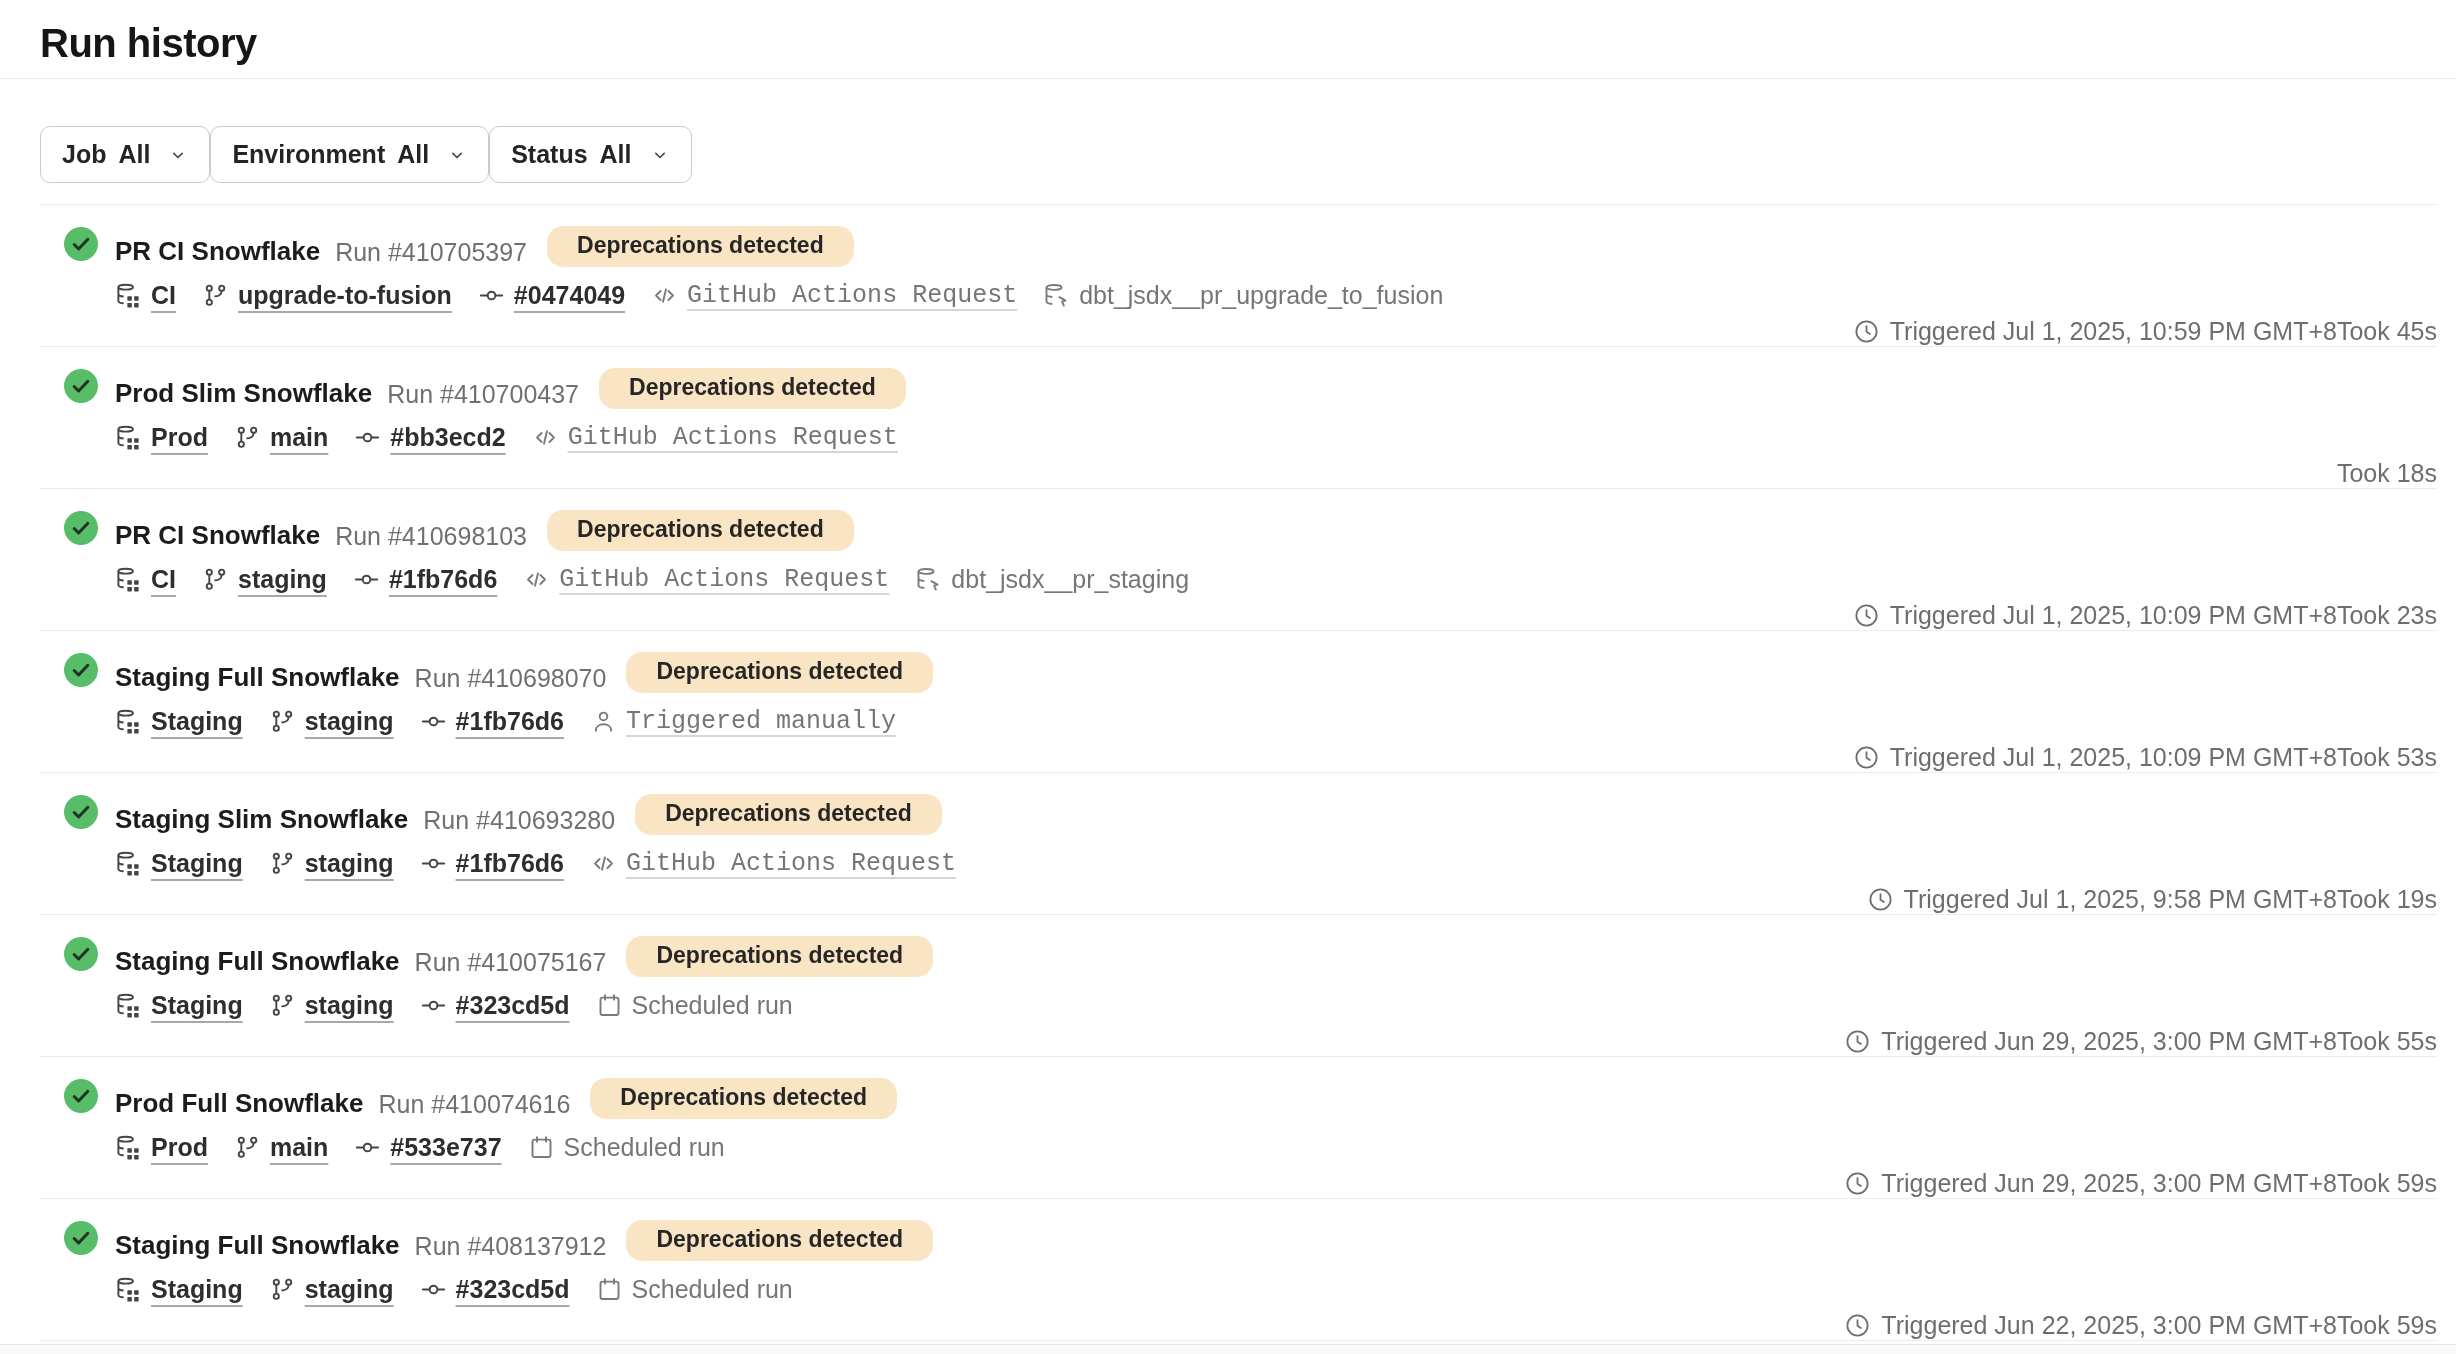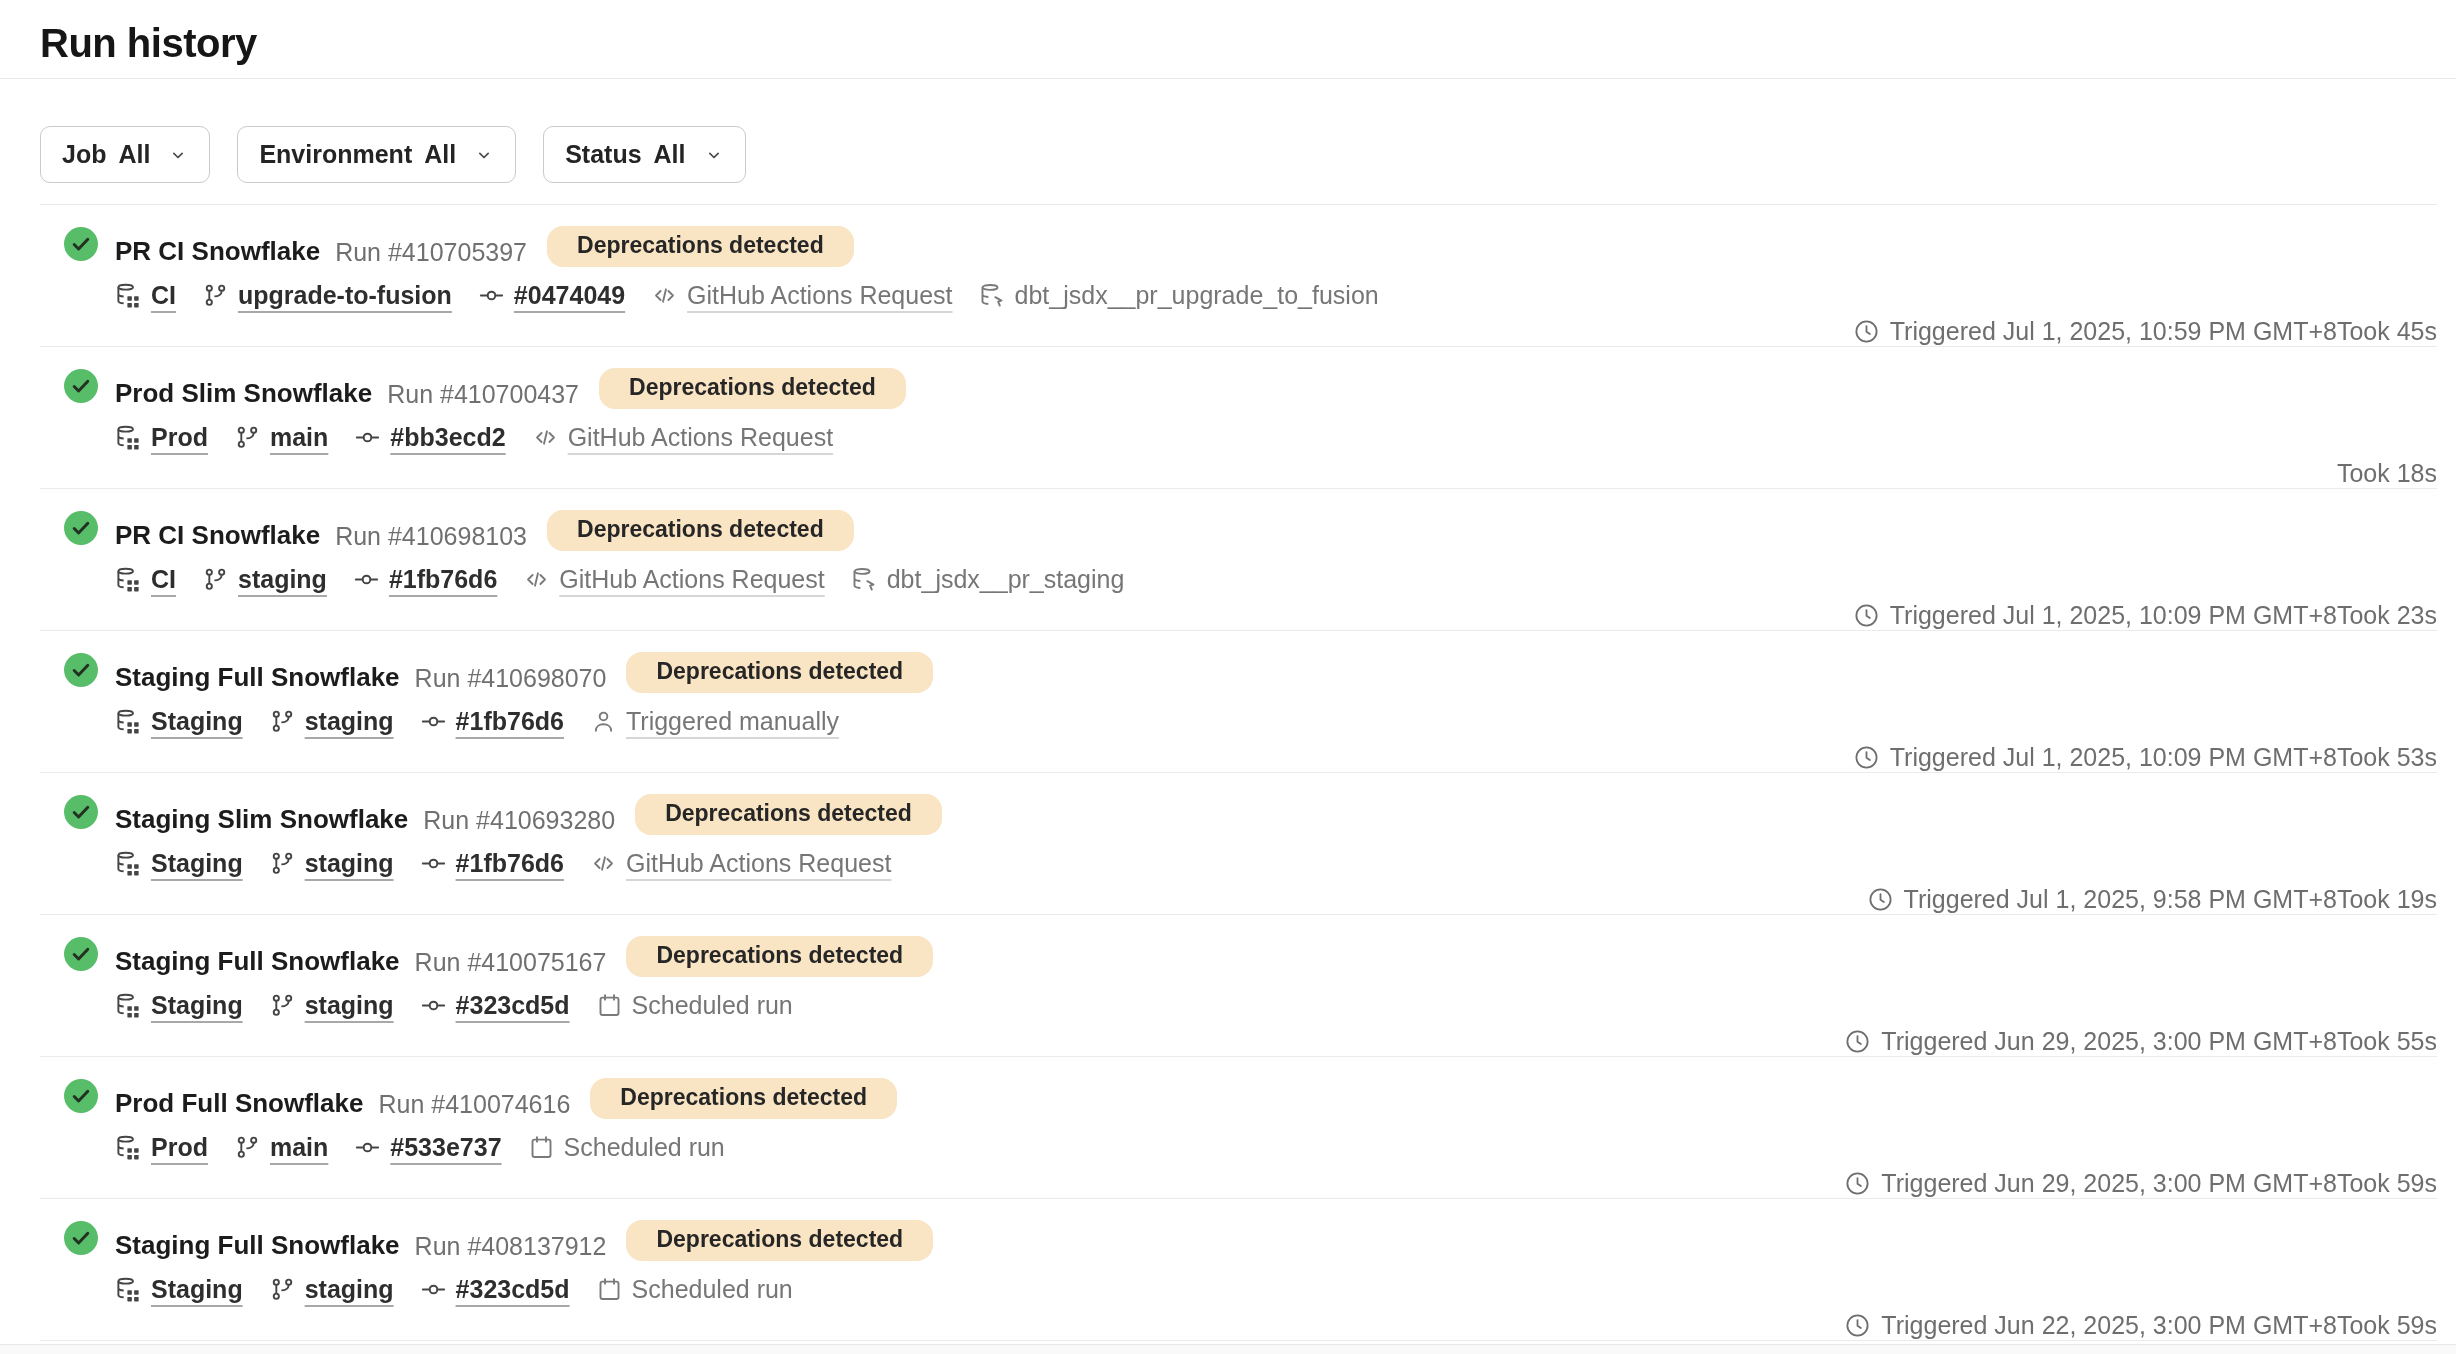--- a/index.html
+++ b/index.html
@@ -15,21 +15,21 @@
   html,body{margin:0;padding:0;}
   body{
     width:2456px;height:1354px;overflow:hidden;background:#fff;
     font-family:"Liberation Sans",sans-serif;color:var(--dark-text);
     position:relative;
   }
   
   .page-header{height:79px;border-bottom:1px solid #eaeaea;padding:16px 40px 0;}
   .page-header h1{margin:0;font-size:40px;line-height:54px;font-weight:700;color:#161616;letter-spacing:-0.5px;}
   
-  .filter-bar{display:flex;gap:27px;margin:47px 40px 0;}
+  .filter-bar{display:flex;margin:47px 40px 0;}
   .chip{
     height:57px;border:1.5px solid #c9cacb;border-radius:10px;background:#fff;
     display:inline-flex;align-items:center;gap:12px;padding:0 21px;
     font-family:inherit;font-size:25px;color:#242424;font-weight:600;cursor:pointer;
   }
   .chip .chev{margin-left:6px;display:flex;align-items:center;color:#4a4a4a;}
   .chip .placeholder{color:#8c8c8c;font-weight:400;}
   .list-divider{border-bottom:1px solid #eaeaea;margin:21px 19px 0 40px;}
   
   .runs{margin:0 19px 0 40px;}
@@ -48,21 +48,21 @@
   }
   .line2{display:flex;gap:26px;margin-top:14px;}
   .meta-item{display:inline-flex;align-items:center;gap:9px;font-size:25px;white-space:nowrap;}
   .meta-item .micon{display:flex;align-items:center;}
   .meta-item.dark{color:#2e2e2e;font-weight:600;}
   .meta-item.dark .micon{color:#454545;}
   .u-dark{text-decoration:underline;text-decoration-color:#a8a8a8;text-decoration-thickness:2px;text-underline-offset:7px;}
   .commit-label{font-weight:700;}
   .meta-item.grey{color:#767676;font-weight:400;}
   .meta-item.grey .micon{color:#7a7a7a;}
-  .underline-light{text-decoration:underline;text-decoration-color:#d6d6d6;text-decoration-thickness:2px;text-underline-offset:7px;}
+  .underline-light{text-decoration:underline;text-decoration-color:#d6d6d6;text-decoration-thickness:2px;text-underline-offset:7px;font-family:Liberation Mono, monospace;}
   
   .run-right{display:flex;flex-direction:row;align-items:flex-end;flex:none;}
   .triggered{display:flex;align-items:center;gap:10px;font-size:25px;color:var(--grey-text);margin-top:4px;}
   .triggered .micon{display:flex;align-items:center;color:#6e6e6e;}
   .took{font-size:25px;color:var(--grey-text);margin-top:17px;}
   
   .bottom-bar{position:fixed;left:0;right:0;bottom:0;height:10px;background:#f9f9f9;border-top:1px solid #e8e8e8;z-index:5;}
 </style>
 </head>
 <body>

